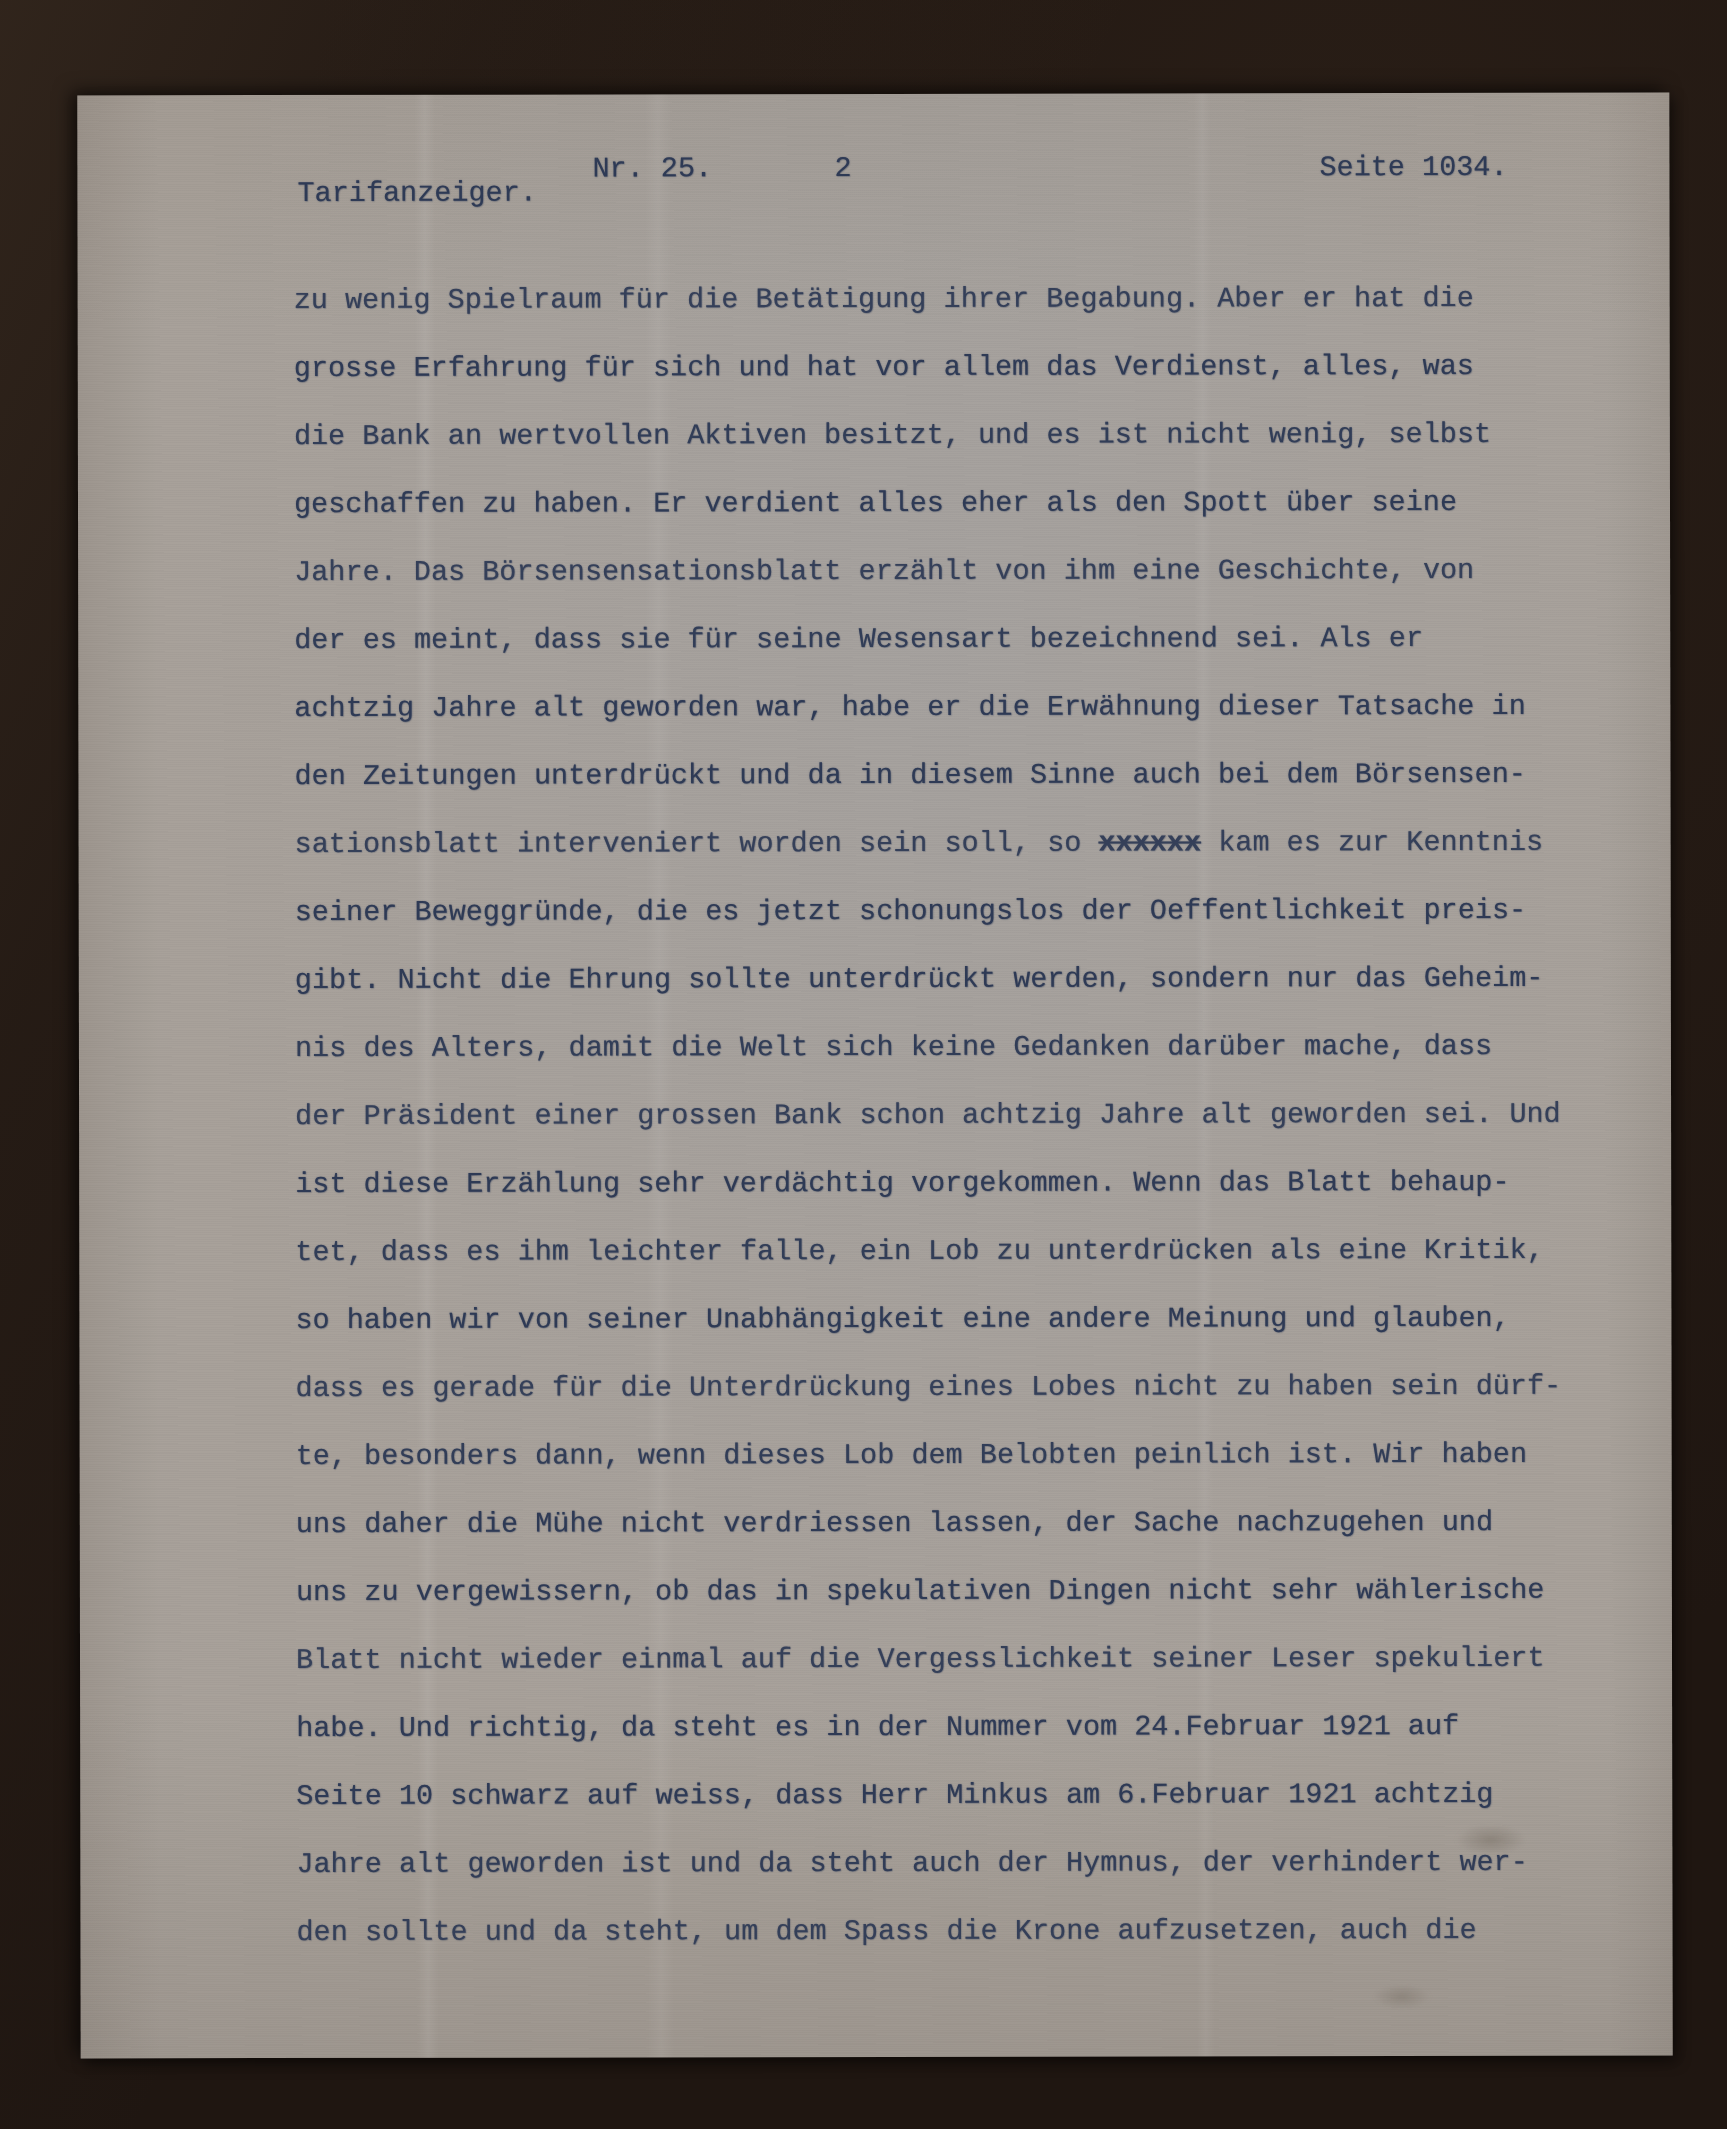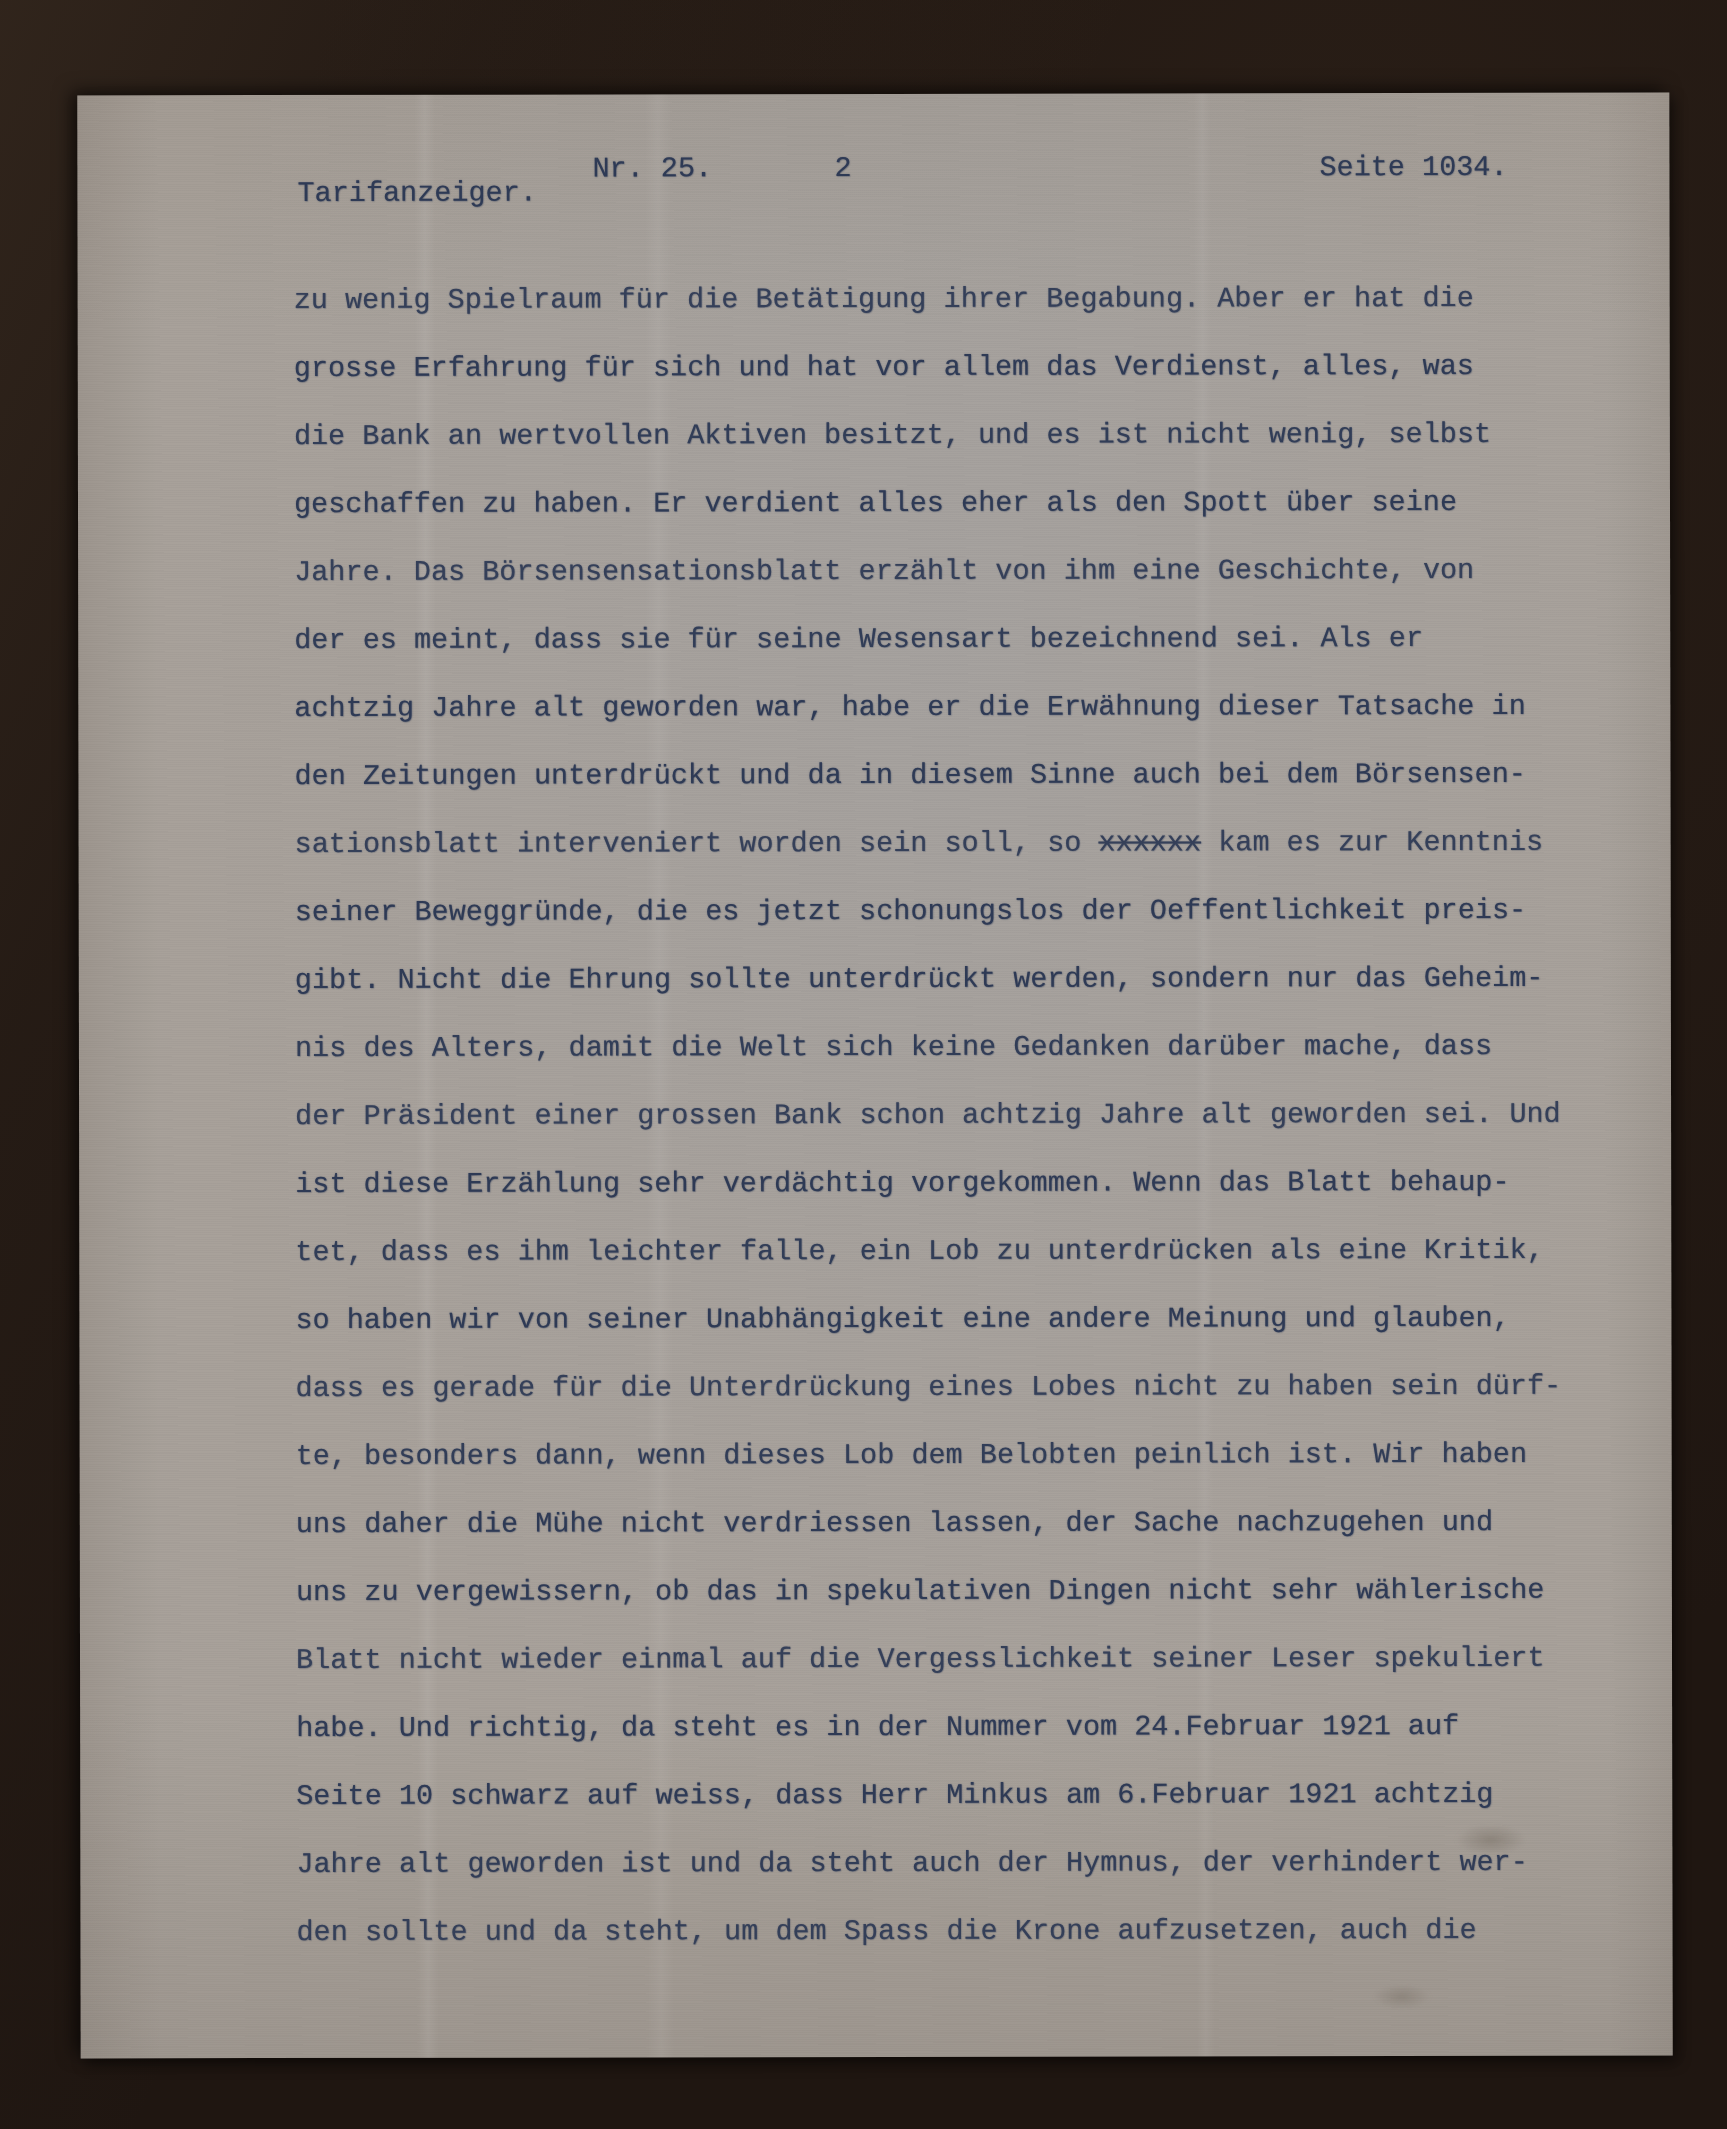--- a/index.html
+++ b/index.html
@@ -47,21 +47,21 @@
     width:1347px;
     font-size:28.5px;
     line-height:68px;
     color:var(--ink);
     white-space:pre;
     text-shadow:0 0 1.4px rgba(46,58,85,.50), 0.7px 0.7px 0.9px rgba(46,58,85,.30);
   }
   .line{height:68px;}
   .line:nth-child(3n){opacity:.97;}
   .line:nth-child(4n+1){opacity:.94;}
-  .strikeout{font-weight:normal;text-decoration:line-through;margin-top:26px;}
+  .strikeout{font-weight:bold;text-decoration:line-through;margin-top:26px;}
   .smudge{position:absolute;border-radius:50%;pointer-events:none;}
   .smudge.m1{left:1374px;top:1731px;width:72px;height:32px;
     background:radial-gradient(ellipse, rgba(96,86,74,.35), rgba(0,0,0,0) 70%);filter:blur(1.4px);}
   .smudge.m2{left:1292px;top:1891px;width:59px;height:25px;
     background:radial-gradient(ellipse, rgba(96,86,74,.28), rgba(0,0,0,0) 70%);filter:blur(1.4px);}
 </style>
 </head>
 <body>
 
 <div class="paper">

